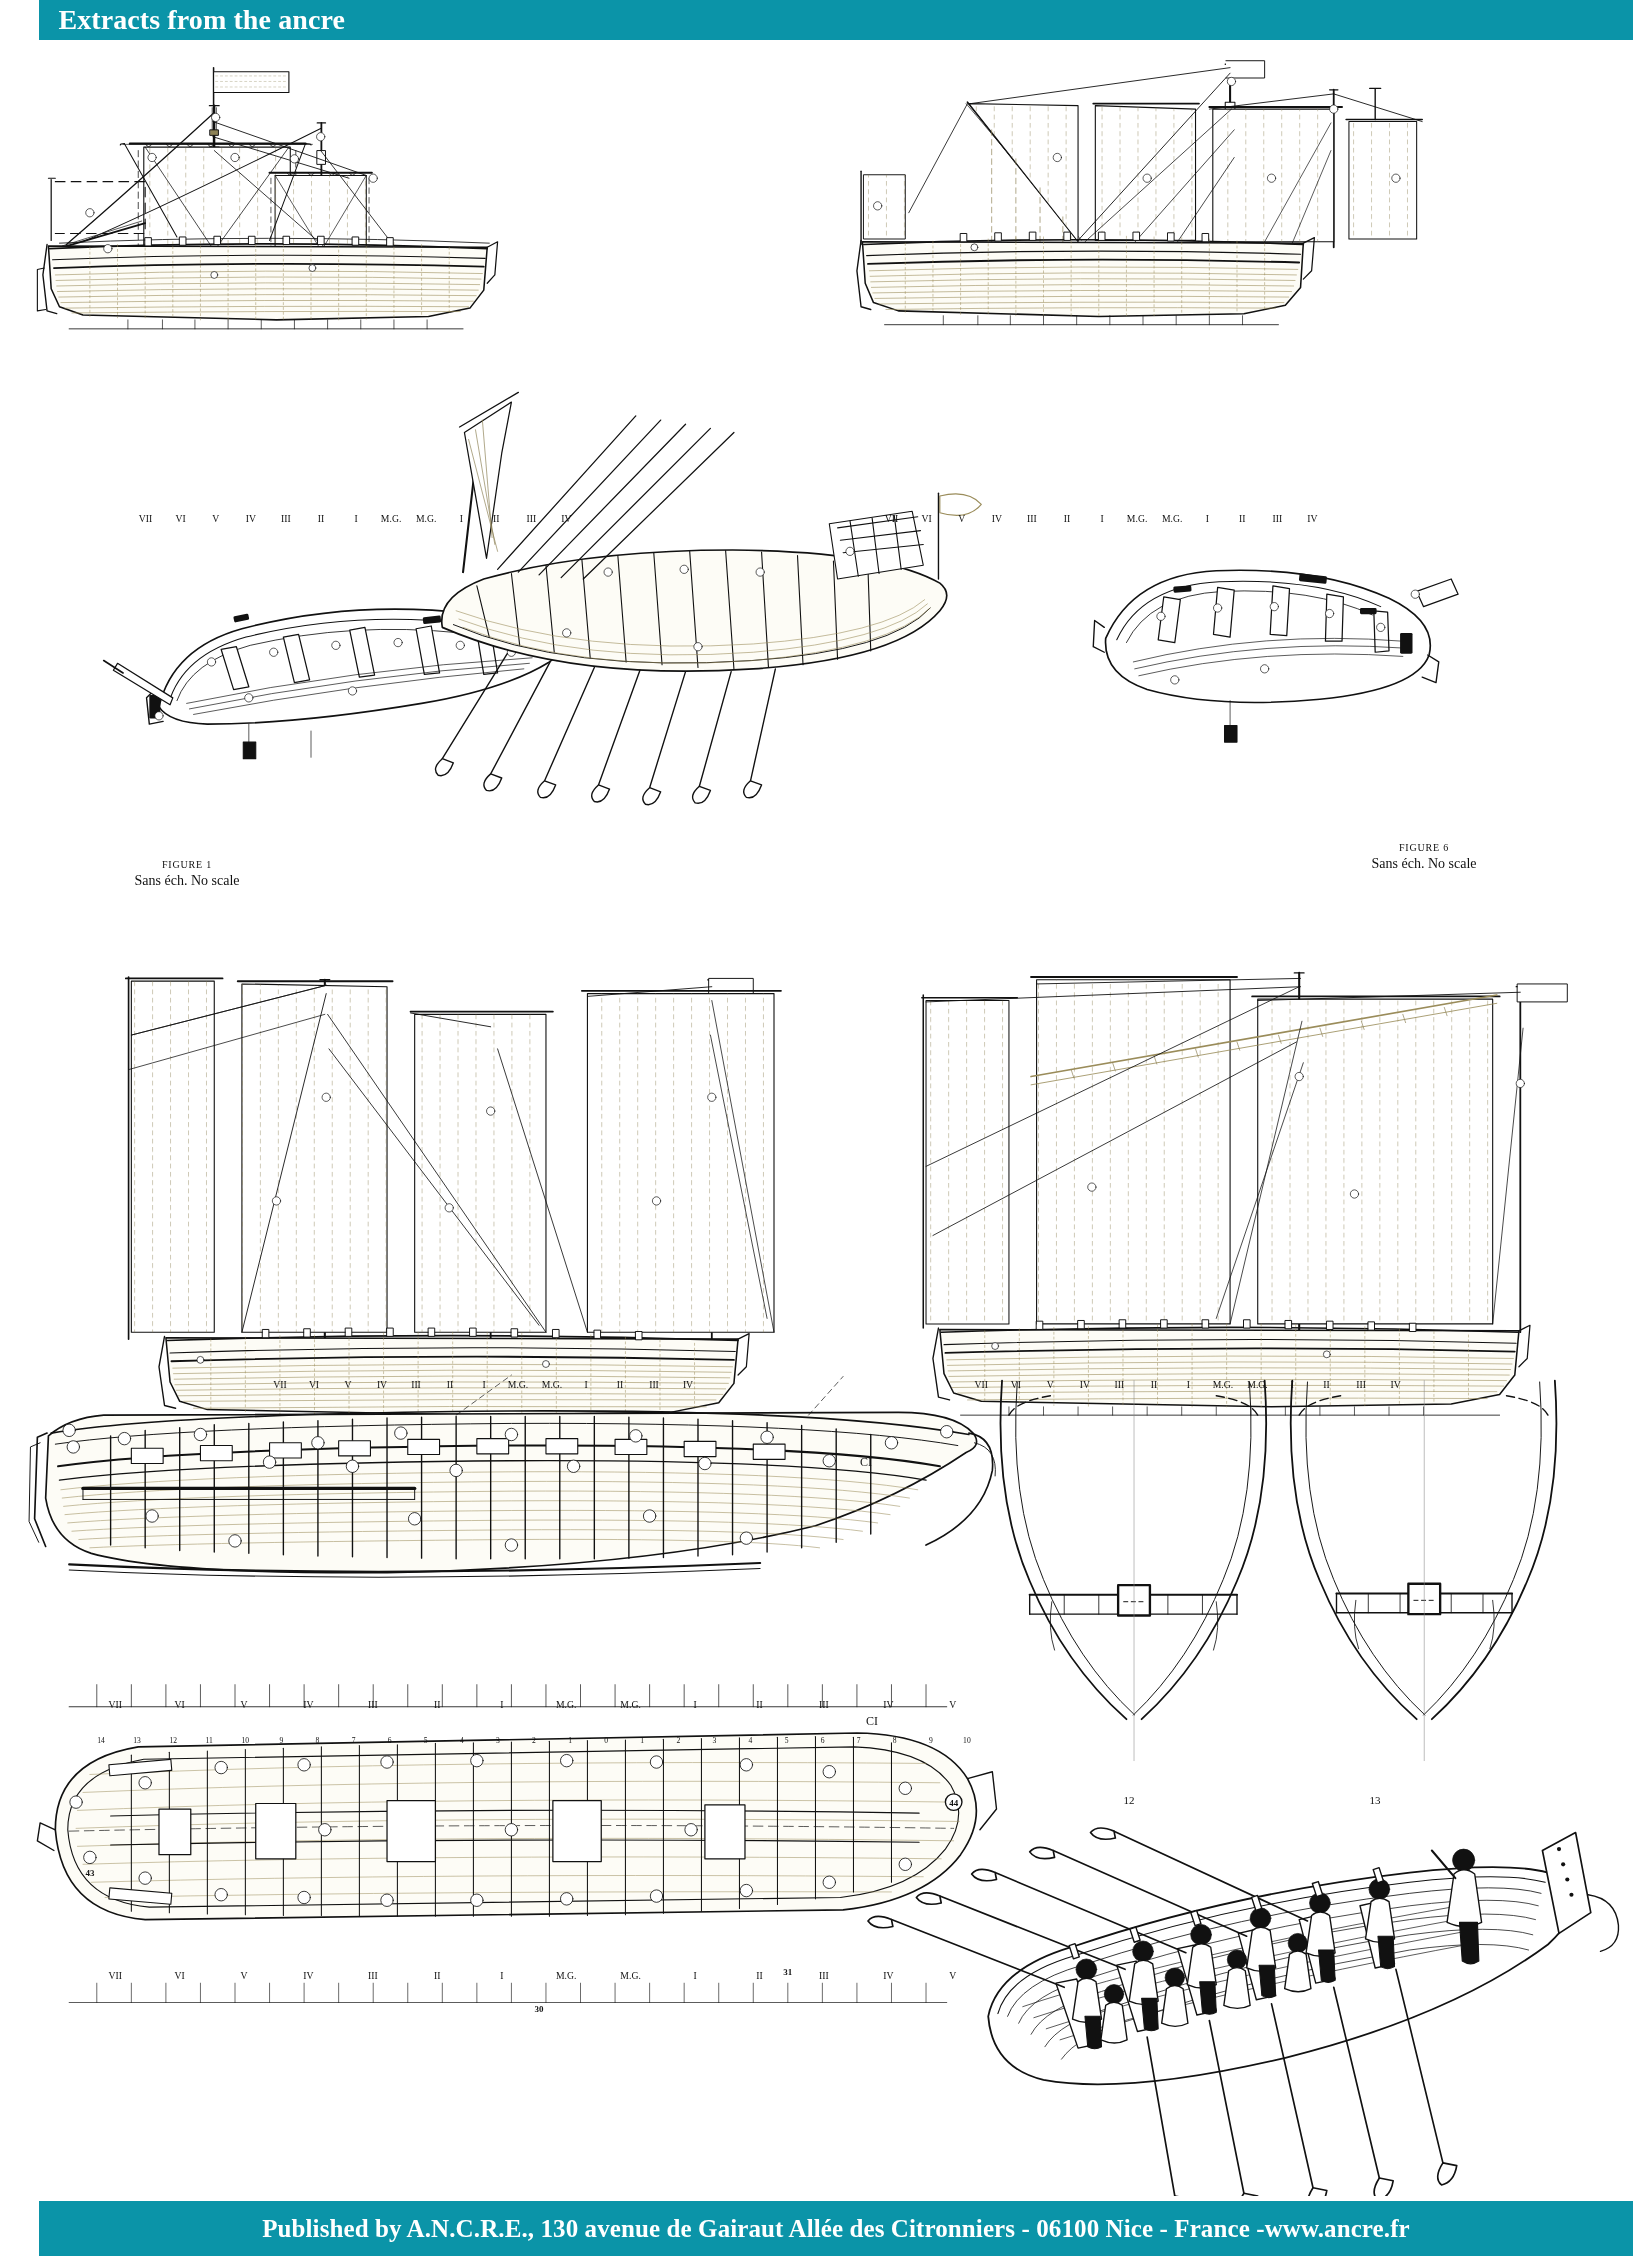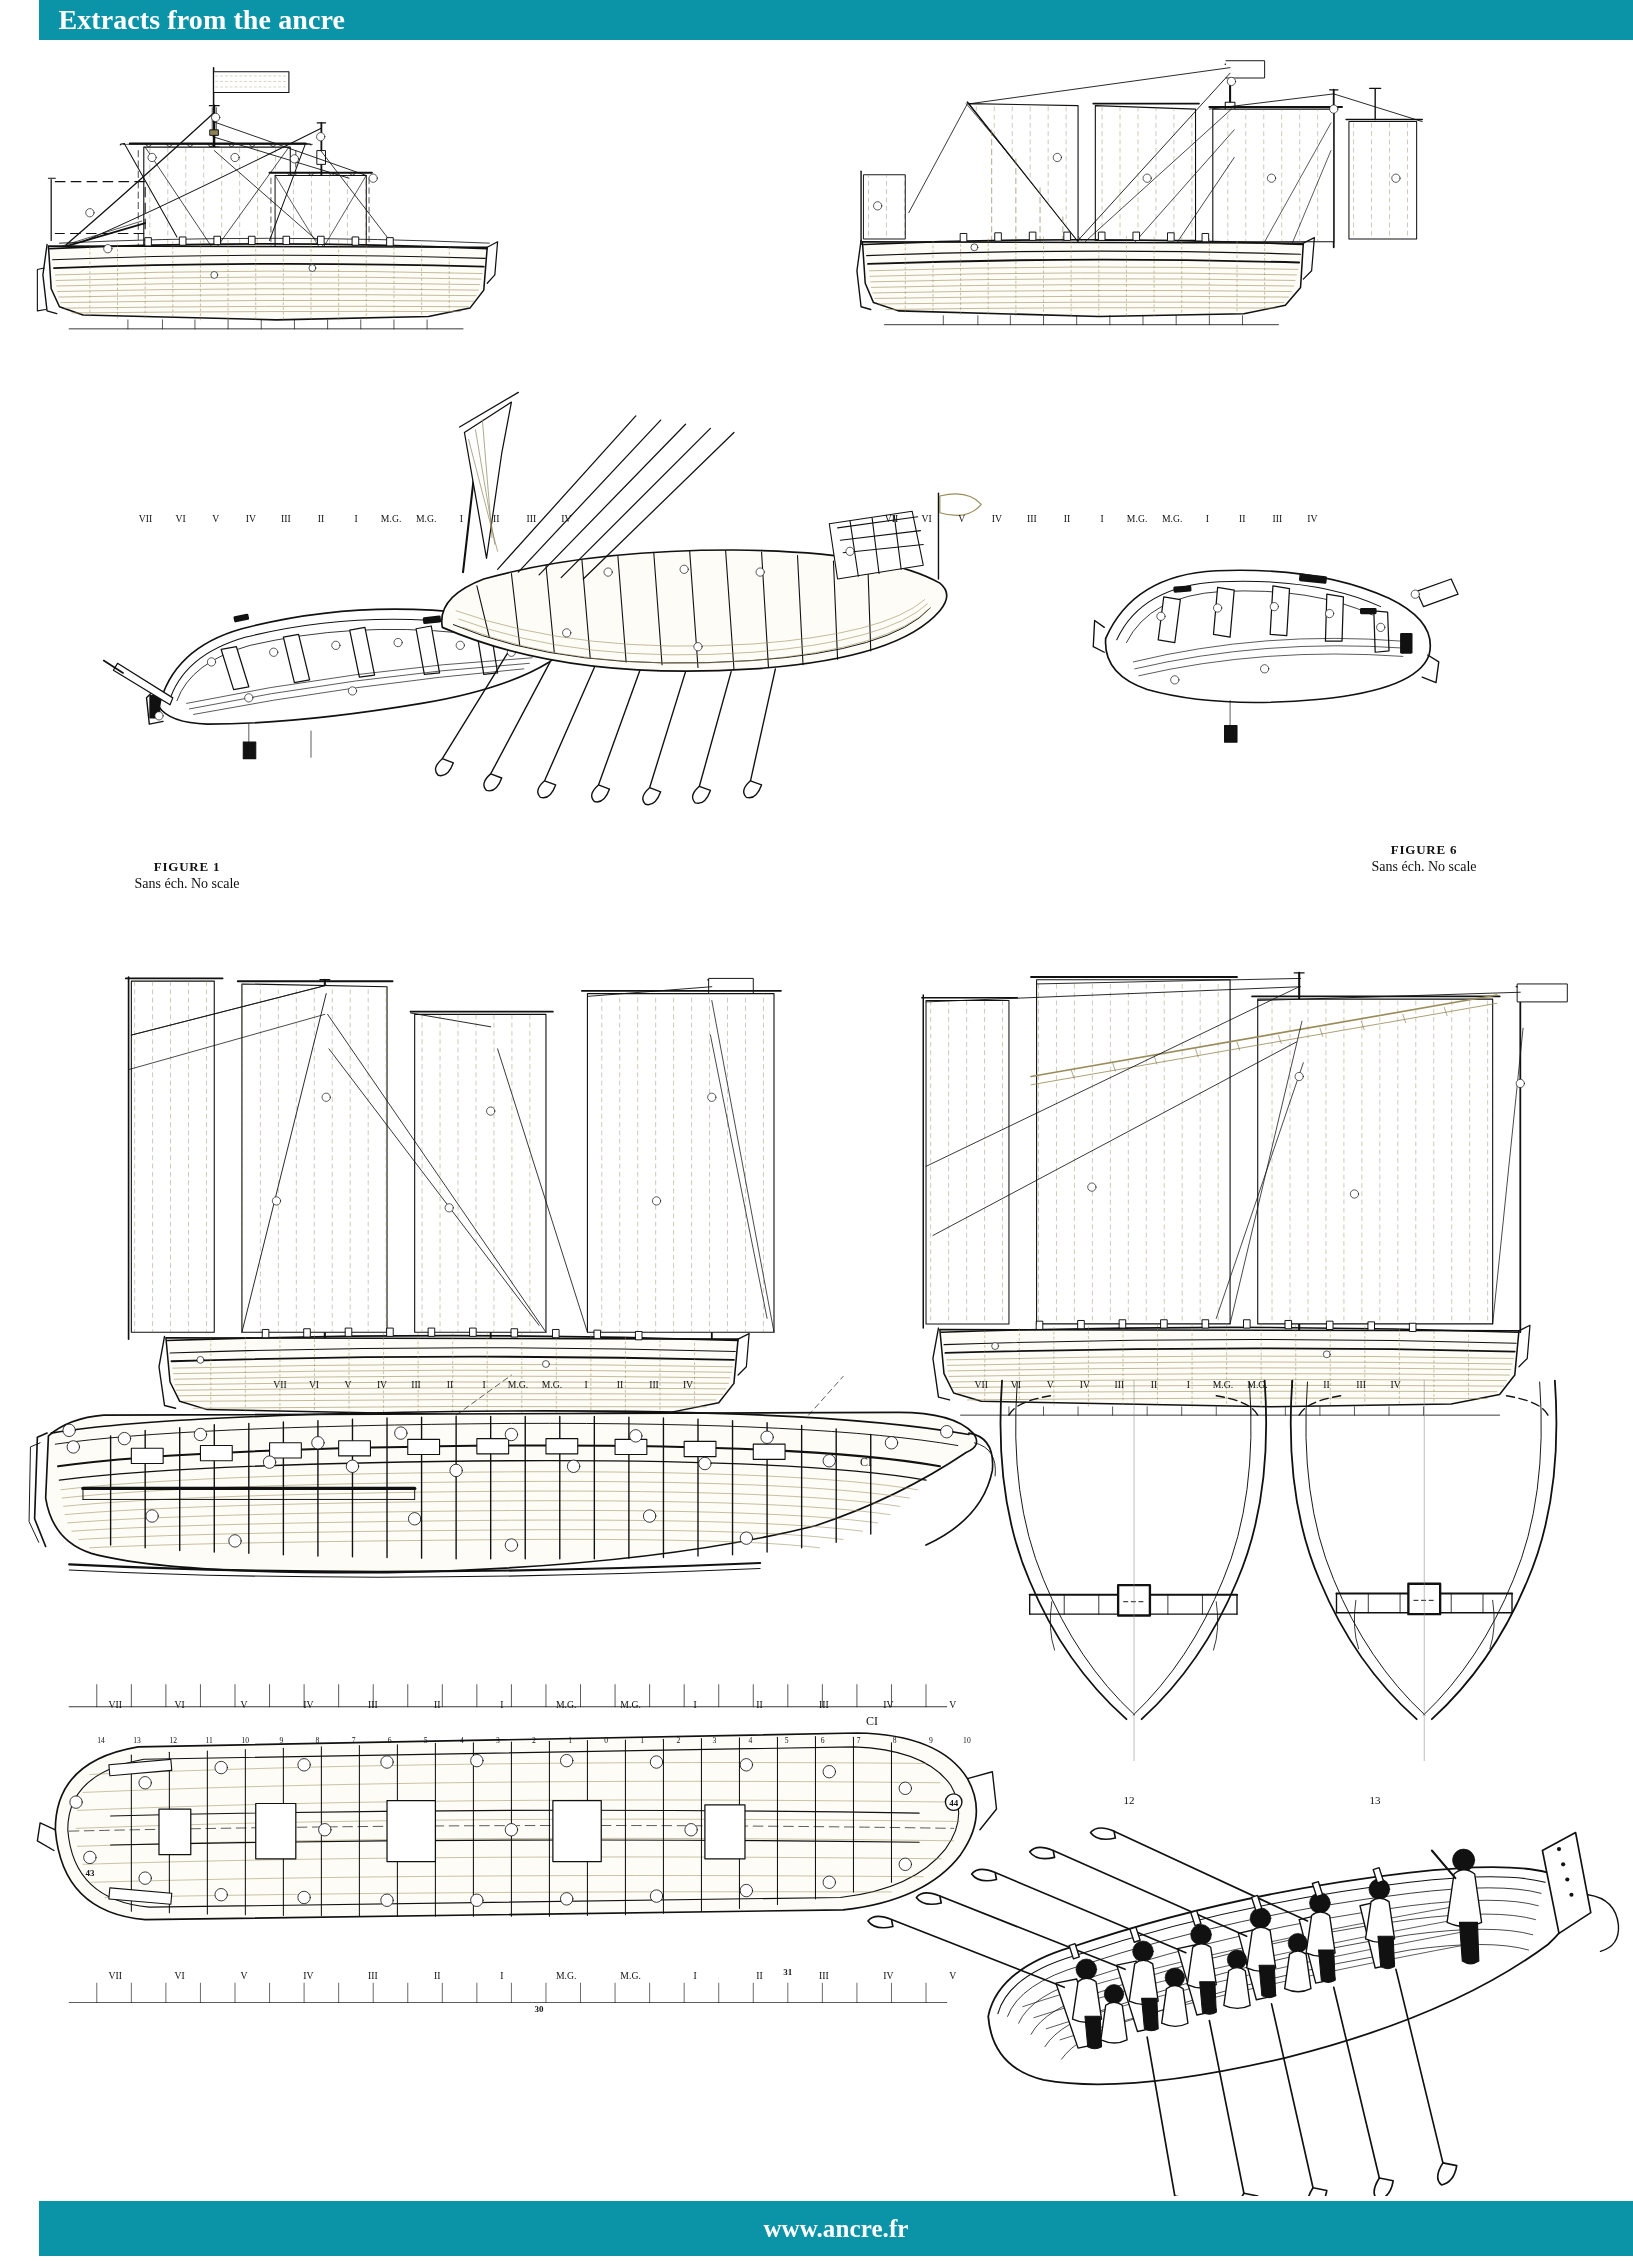--- a/index.html
+++ b/index.html
@@ -47,22 +47,22 @@
 
   
   .fig-caption {
     position: absolute;
     text-align: center;
     color: #111;
     line-height: 1.25;
     white-space: nowrap;
   }
   .fig-caption .fig-title {
-    font-weight: bold;
-    font-size: 13px;
+    font-weight: normal;
+    font-size: 10px;
     letter-spacing: 0.8px;
     display: block;
   }
   .fig-caption .fig-sub {
     font-size: 14px;
     display: block;
   }
   #figure-7-caption { left: 97px; top: 859px; width: 180px; }
   #figure-6-caption { left: 1334px; top: 842px; width: 180px; }
 
@@ -1206,15 +1206,16 @@
     <span>V</span>
   </div>
 
 <div id="ci-label-profile" class="ci-label">CI</div>
 <div id="ci-label-profile-top" class="ci-label">CI</div>
 
 <div id="cross-label-12" class="cross-label">12</div>
 <div id="cross-label-13" class="cross-label">13</div>
 
 <div id="footer-bar" class="banner">
+  <span>Published by A.N.C.R.E., 130 avenue de Gairaut Allée des Citronniers - 06100 Nice - France - </span>
     <span class="url">www.ancre.fr</span>
 </div>
 
 
 </body></html>

